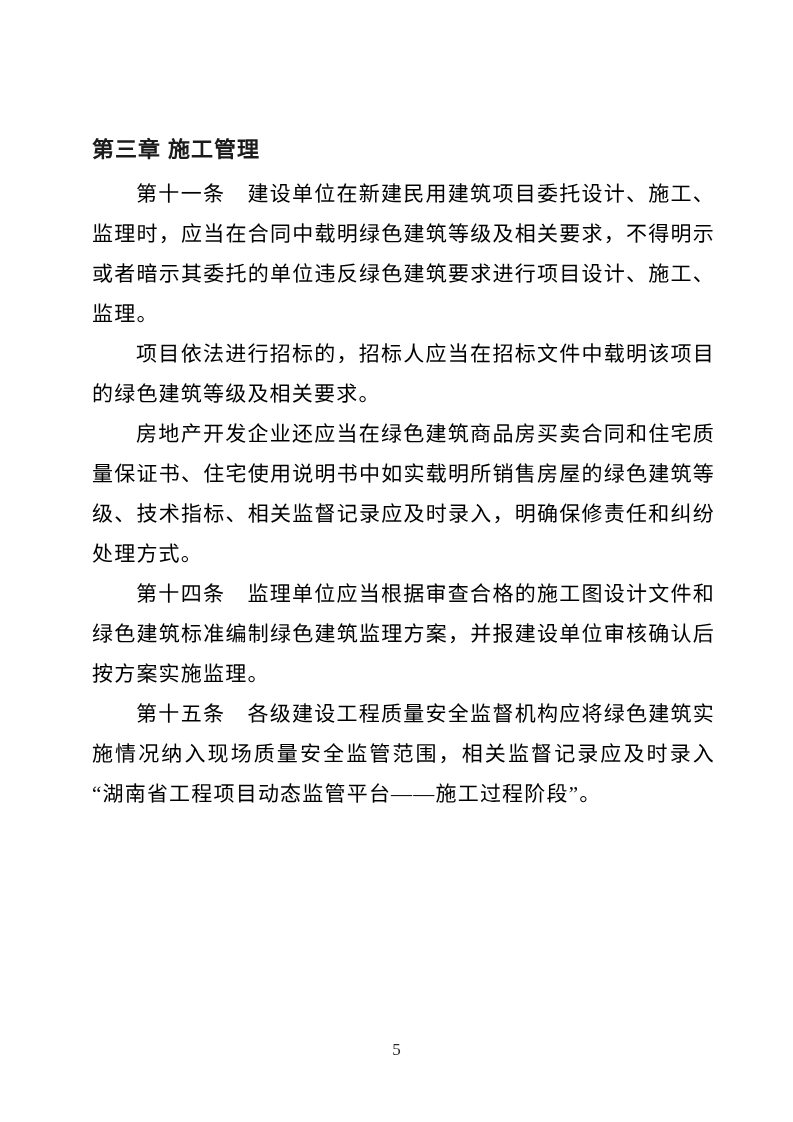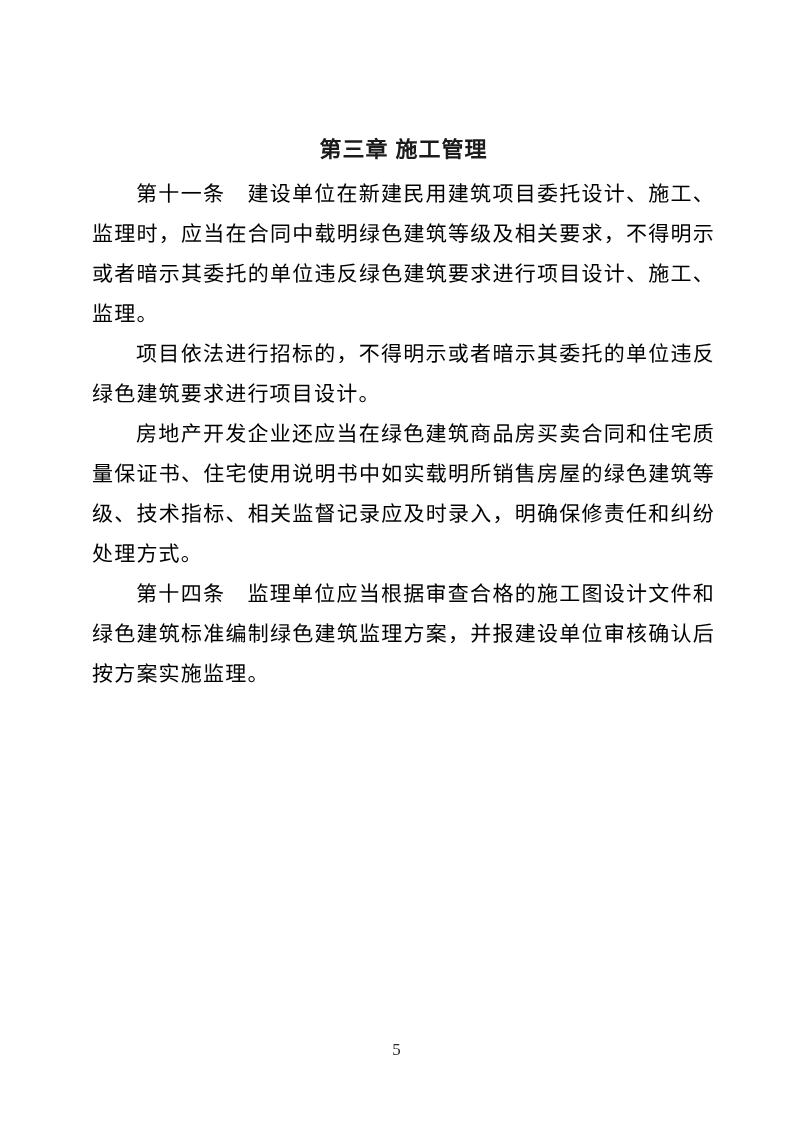--- a/index.html
+++ b/index.html
@@ -22,21 +22,20 @@
     left: 92px;
     width: 623px;
   }
   .chapter-title {
     margin: 0 0 11px 0;
     font-family: "Liberation Sans", "DejaVu Sans", sans-serif;
     font-weight: 700;
     font-size: 22px;
     line-height: 26px;
     letter-spacing: 1px;
-    text-align: center;
     color: #1b1b1b;
   }
   .paragraphs p {
     margin: 0;
     font-size: 21px;
     line-height: 40px;
     letter-spacing: 1.2px;
     text-align: justify;
     text-indent: 2.1em;
     color: #000000;
@@ -53,19 +52,20 @@
   }
 </style>
 </head>
 <body>
 
 <div class="page">
   <div class="content">
     <h1 class="chapter-title">第三章 施工管理</h1>
     <div class="paragraphs">
         <p>第十一条　建设单位在新建民用建筑项目委托设计、施工、监理时，应当在合同中载明绿色建筑等级及相关要求，不得明示或者暗示其委托的单位违反绿色建筑要求进行项目设计、施工、监理。</p>
-        <p>项目依法进行招标的，不得明示或者暗示其委托的单位违反绿色建筑要求进行项目设计。</p>
+        <p>项目依法进行招标的，招标人应当在招标文件中载明该项目的绿色建筑等级及相关要求。</p>
         <p>房地产开发企业还应当在绿色建筑商品房买卖合同和住宅质量保证书、住宅使用说明书中如实载明所销售房屋的绿色建筑等级、技术指标、相关监督记录应及时录入，明确保修责任和纠纷处理方式。</p>
         <p>第十四条　监理单位应当根据审查合格的施工图设计文件和绿色建筑标准编制绿色建筑监理方案，并报建设单位审核确认后按方案实施监理。</p>
+        <p>第十五条　各级建设工程质量安全监督机构应将绿色建筑实施情况纳入现场质量安全监管范围，相关监督记录应及时录入“湖南省工程项目动态监管平台——施工过程阶段”。</p>
       </div>
   </div>
   <div class="page-number">5</div>
 </div>
 
 </body></html>

